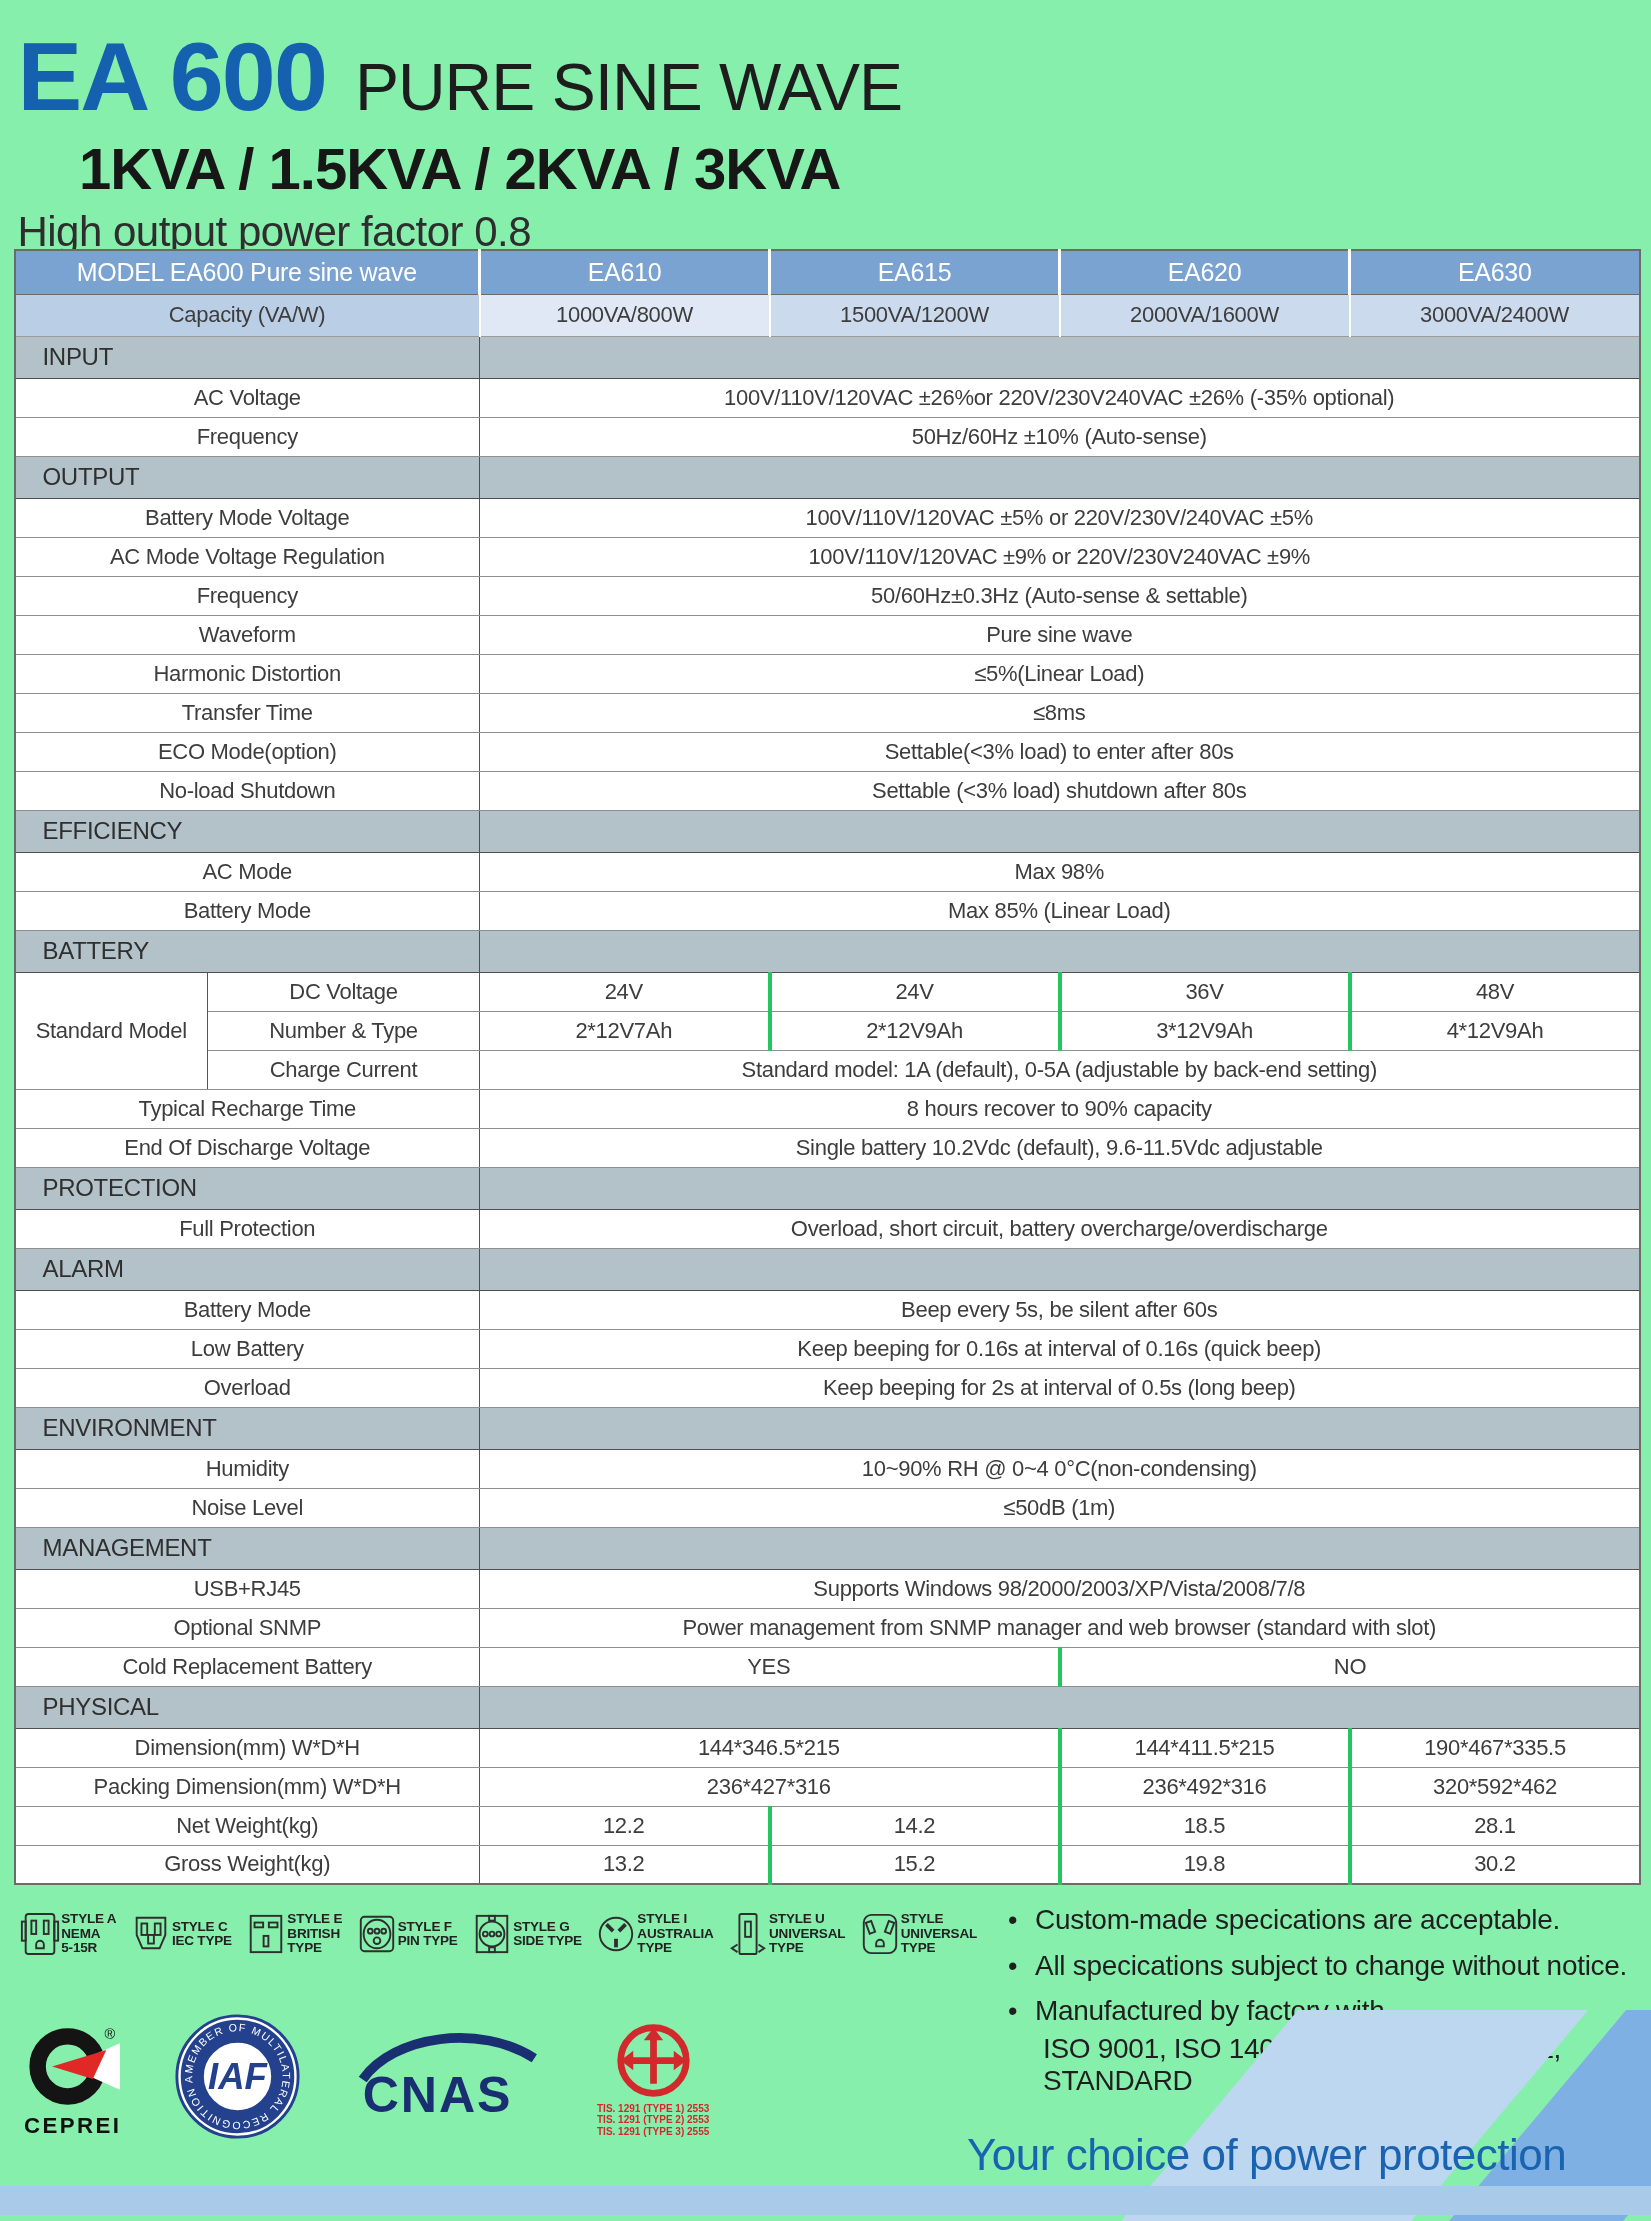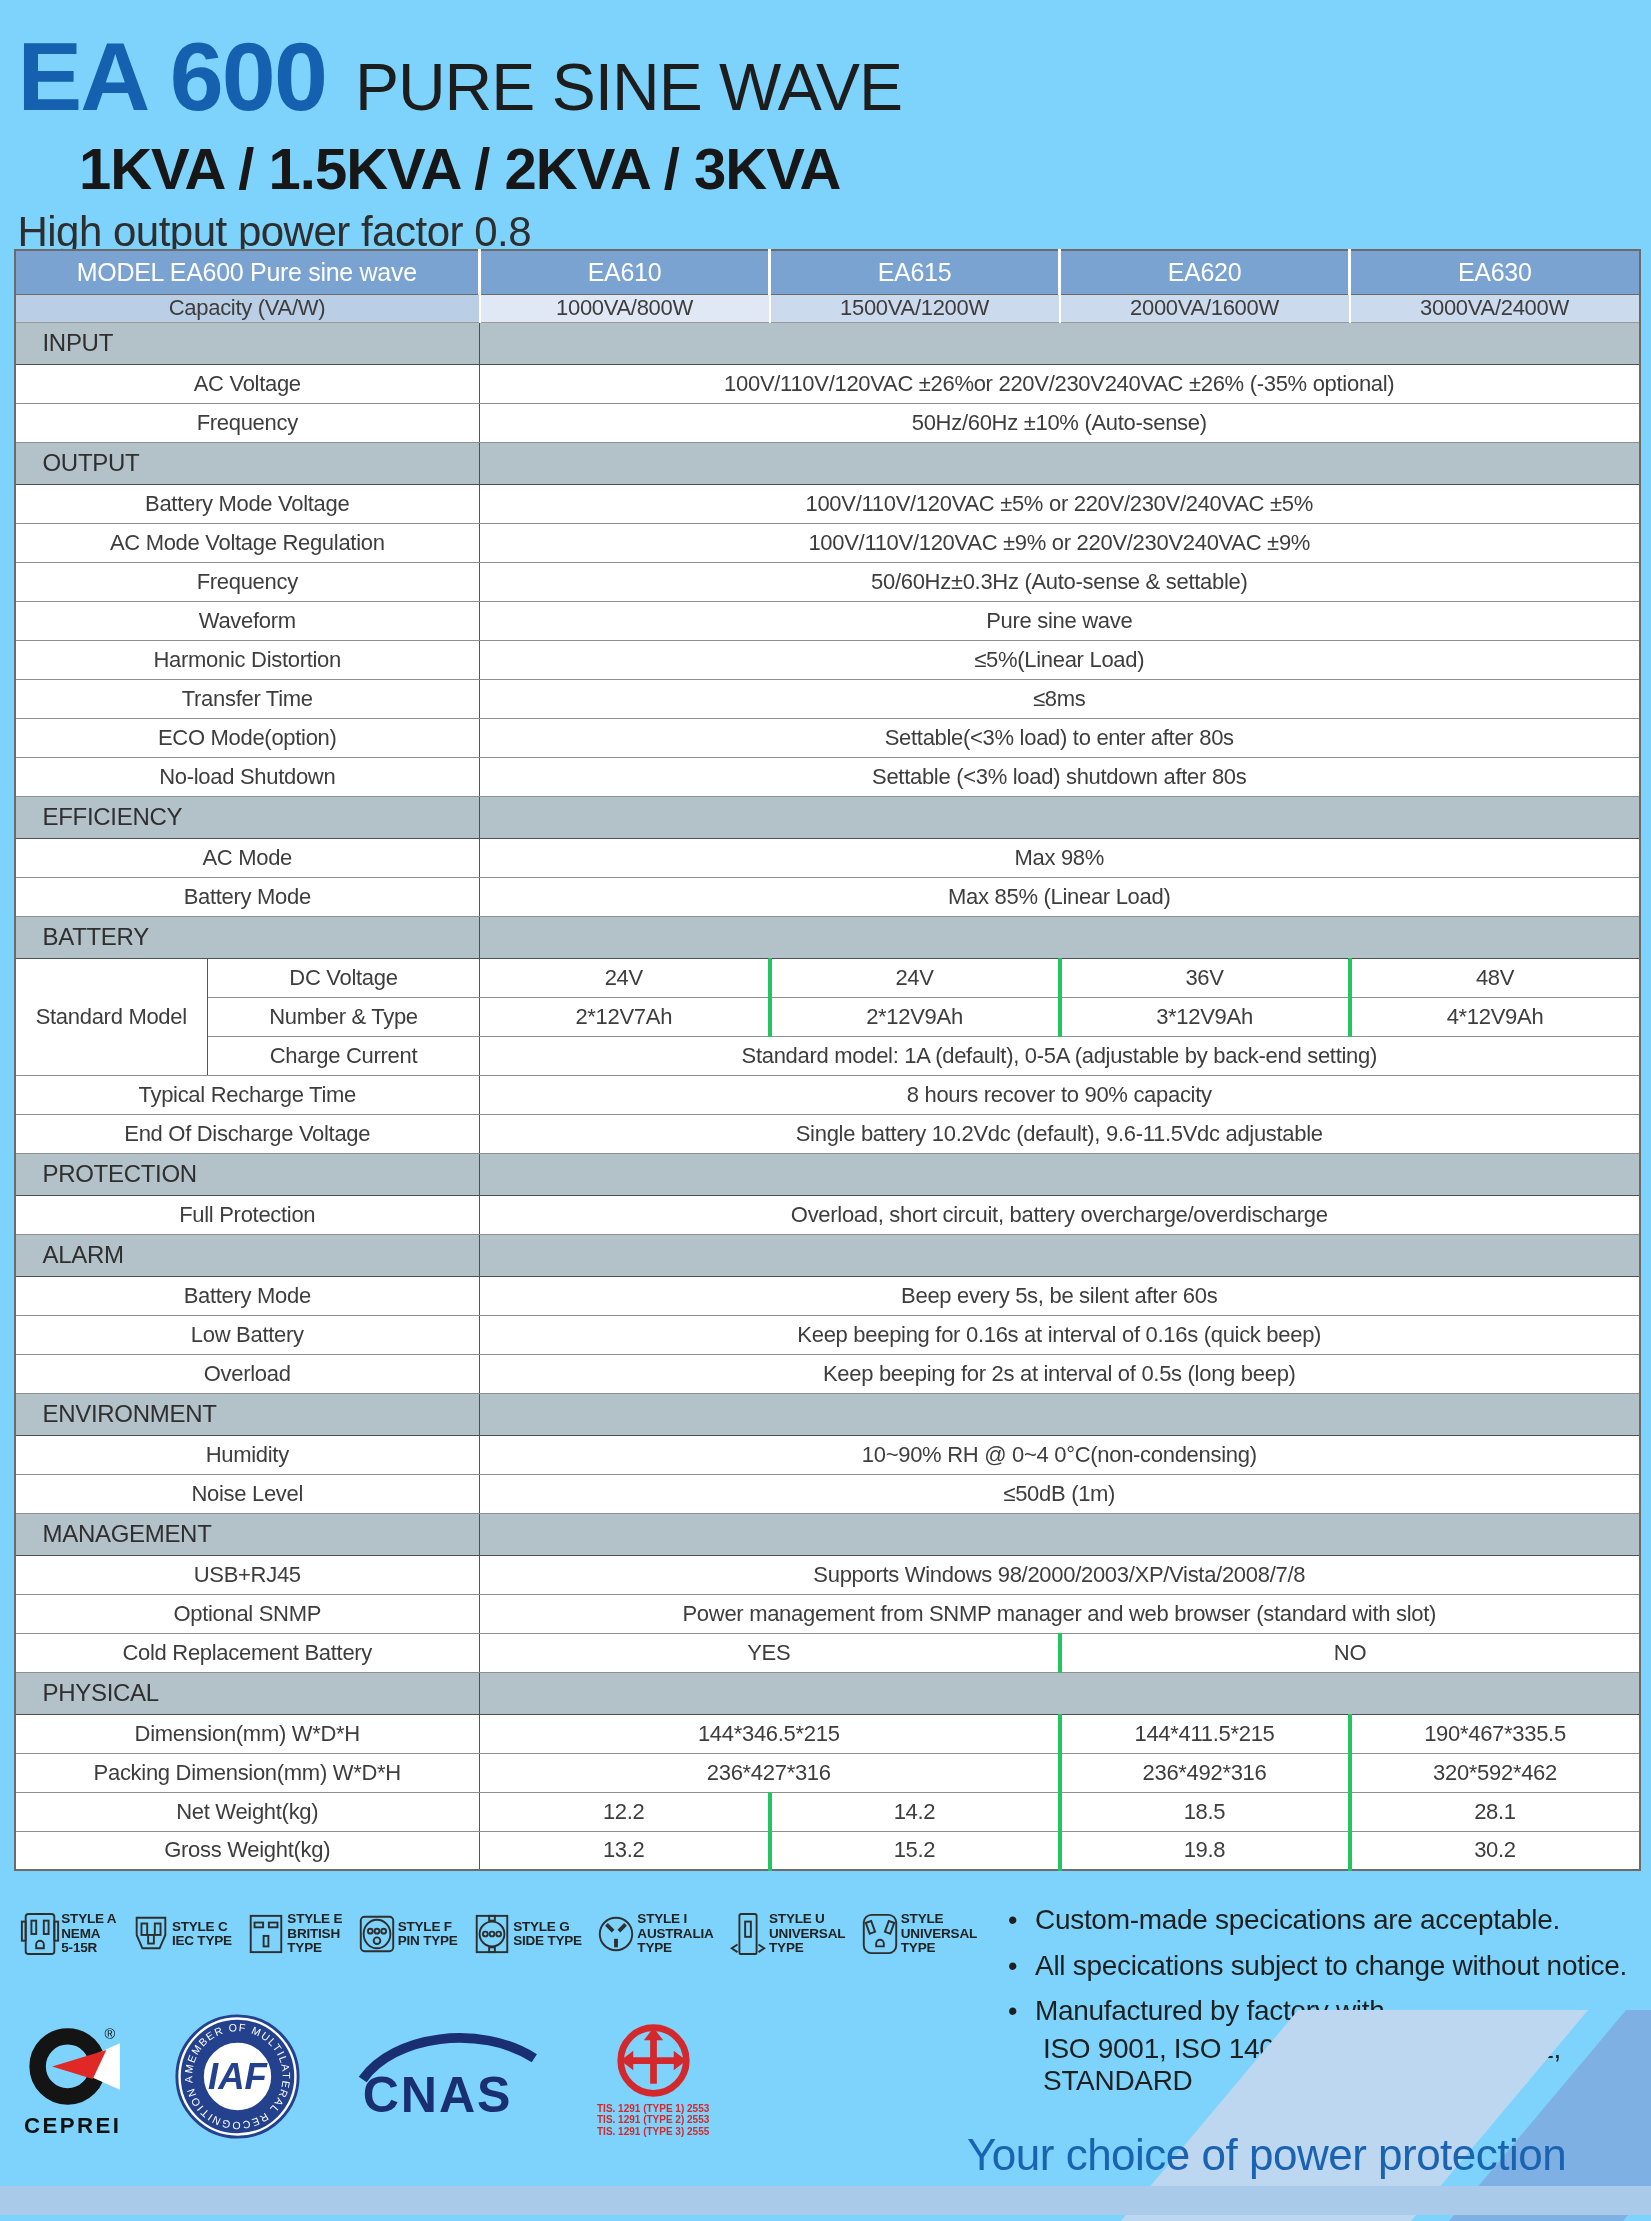--- a/index.html
+++ b/index.html
@@ -1,37 +1,37 @@
 <!DOCTYPE html>
 <html><head>
 <meta charset="utf-8">
 <title>EA 600</title>
 <style>
   * { box-sizing: border-box; margin: 0; padding: 0; }
   body { margin: 0; background: #fff; font-family: "Liberation Sans", sans-serif; }
-  .page { position: relative; width: 1651px; height: 2222px; background: #7dd3fc; overflow: hidden; }
+  .page { position: relative; width: 1651px; height: 2222px; background: #86efac; overflow: hidden; }
 
   
   .brand { position: absolute; left: 17.4px; top: 21px; }
   .brand-line1 { display: flex; align-items: baseline; gap: 29px; }
   .brand-model { font-size: 97px; font-weight: bold; color: #1560af; letter-spacing: -1.9px; }
   .brand-title { font-size: 66px; font-weight: 500; color: #1d1d1d; letter-spacing: -1px; }
   .brand-kva { font-size: 58px; font-weight: 700; color: #171717; letter-spacing: -1px; margin-top: 1.9px; text-align: center; }
   .brand-tagline { font-size: 42px; font-weight: 400; color: #2e2e2e; margin-top: 5.8px; letter-spacing: -0.5px; }
 
   
   table.spec { position: absolute; left: 13.5px; top: 249px; width: 1624px; border-collapse: collapse;
                table-layout: fixed; color: #3d3d3d; border: 2.9px solid #6b6b6b; letter-spacing: -0.3px; }
   table.spec td, table.spec th { padding: 0 5.8px; vertical-align: middle; text-align: center; font-weight: 400; }
 
   tr.model-row th { background: #7ba3d2; color: #fff; font-size: 25px; font-weight: 500; height: 44px;
                     border-right: 3.9px solid #fff; border-bottom: 1.9px solid #6a6a6a; }
   tr.model-row th:last-child { border-right: none; margin-top: 20px; }
 
-  tr.cap-row td { height: 28px; font-size: 22px; border-right: 2.9px solid #fff; border-bottom: 1px solid #9a9a9a; }
+  tr.cap-row td { height: 42px; font-size: 22px; border-right: 2.9px solid #fff; border-bottom: 1px solid #9a9a9a; }
   td.cap-label { background: #bacee6; }
   td.cap-v0 { background: #dfe8f4; }
   td.cap-v  { background: #ccdaee; }
   tr.cap-row td:last-child { border-right: none; }
 
   tr.band td { background: #b3c2c9; height: 42px; font-size: 24px; color: #2f2f2f; text-align: left;
                padding-left: 27px; border-top: 1.9px solid #4f4f4f; border-bottom: 1.9px solid #4f4f4f; margin-left: 12px; }
   td.band-l { border-right: 1.9px solid #4f4f4f; }
 
   tr.row td { height: 39px; font-size: 22px; border-bottom: 1px solid #8f8f8f; background: #fff; }

